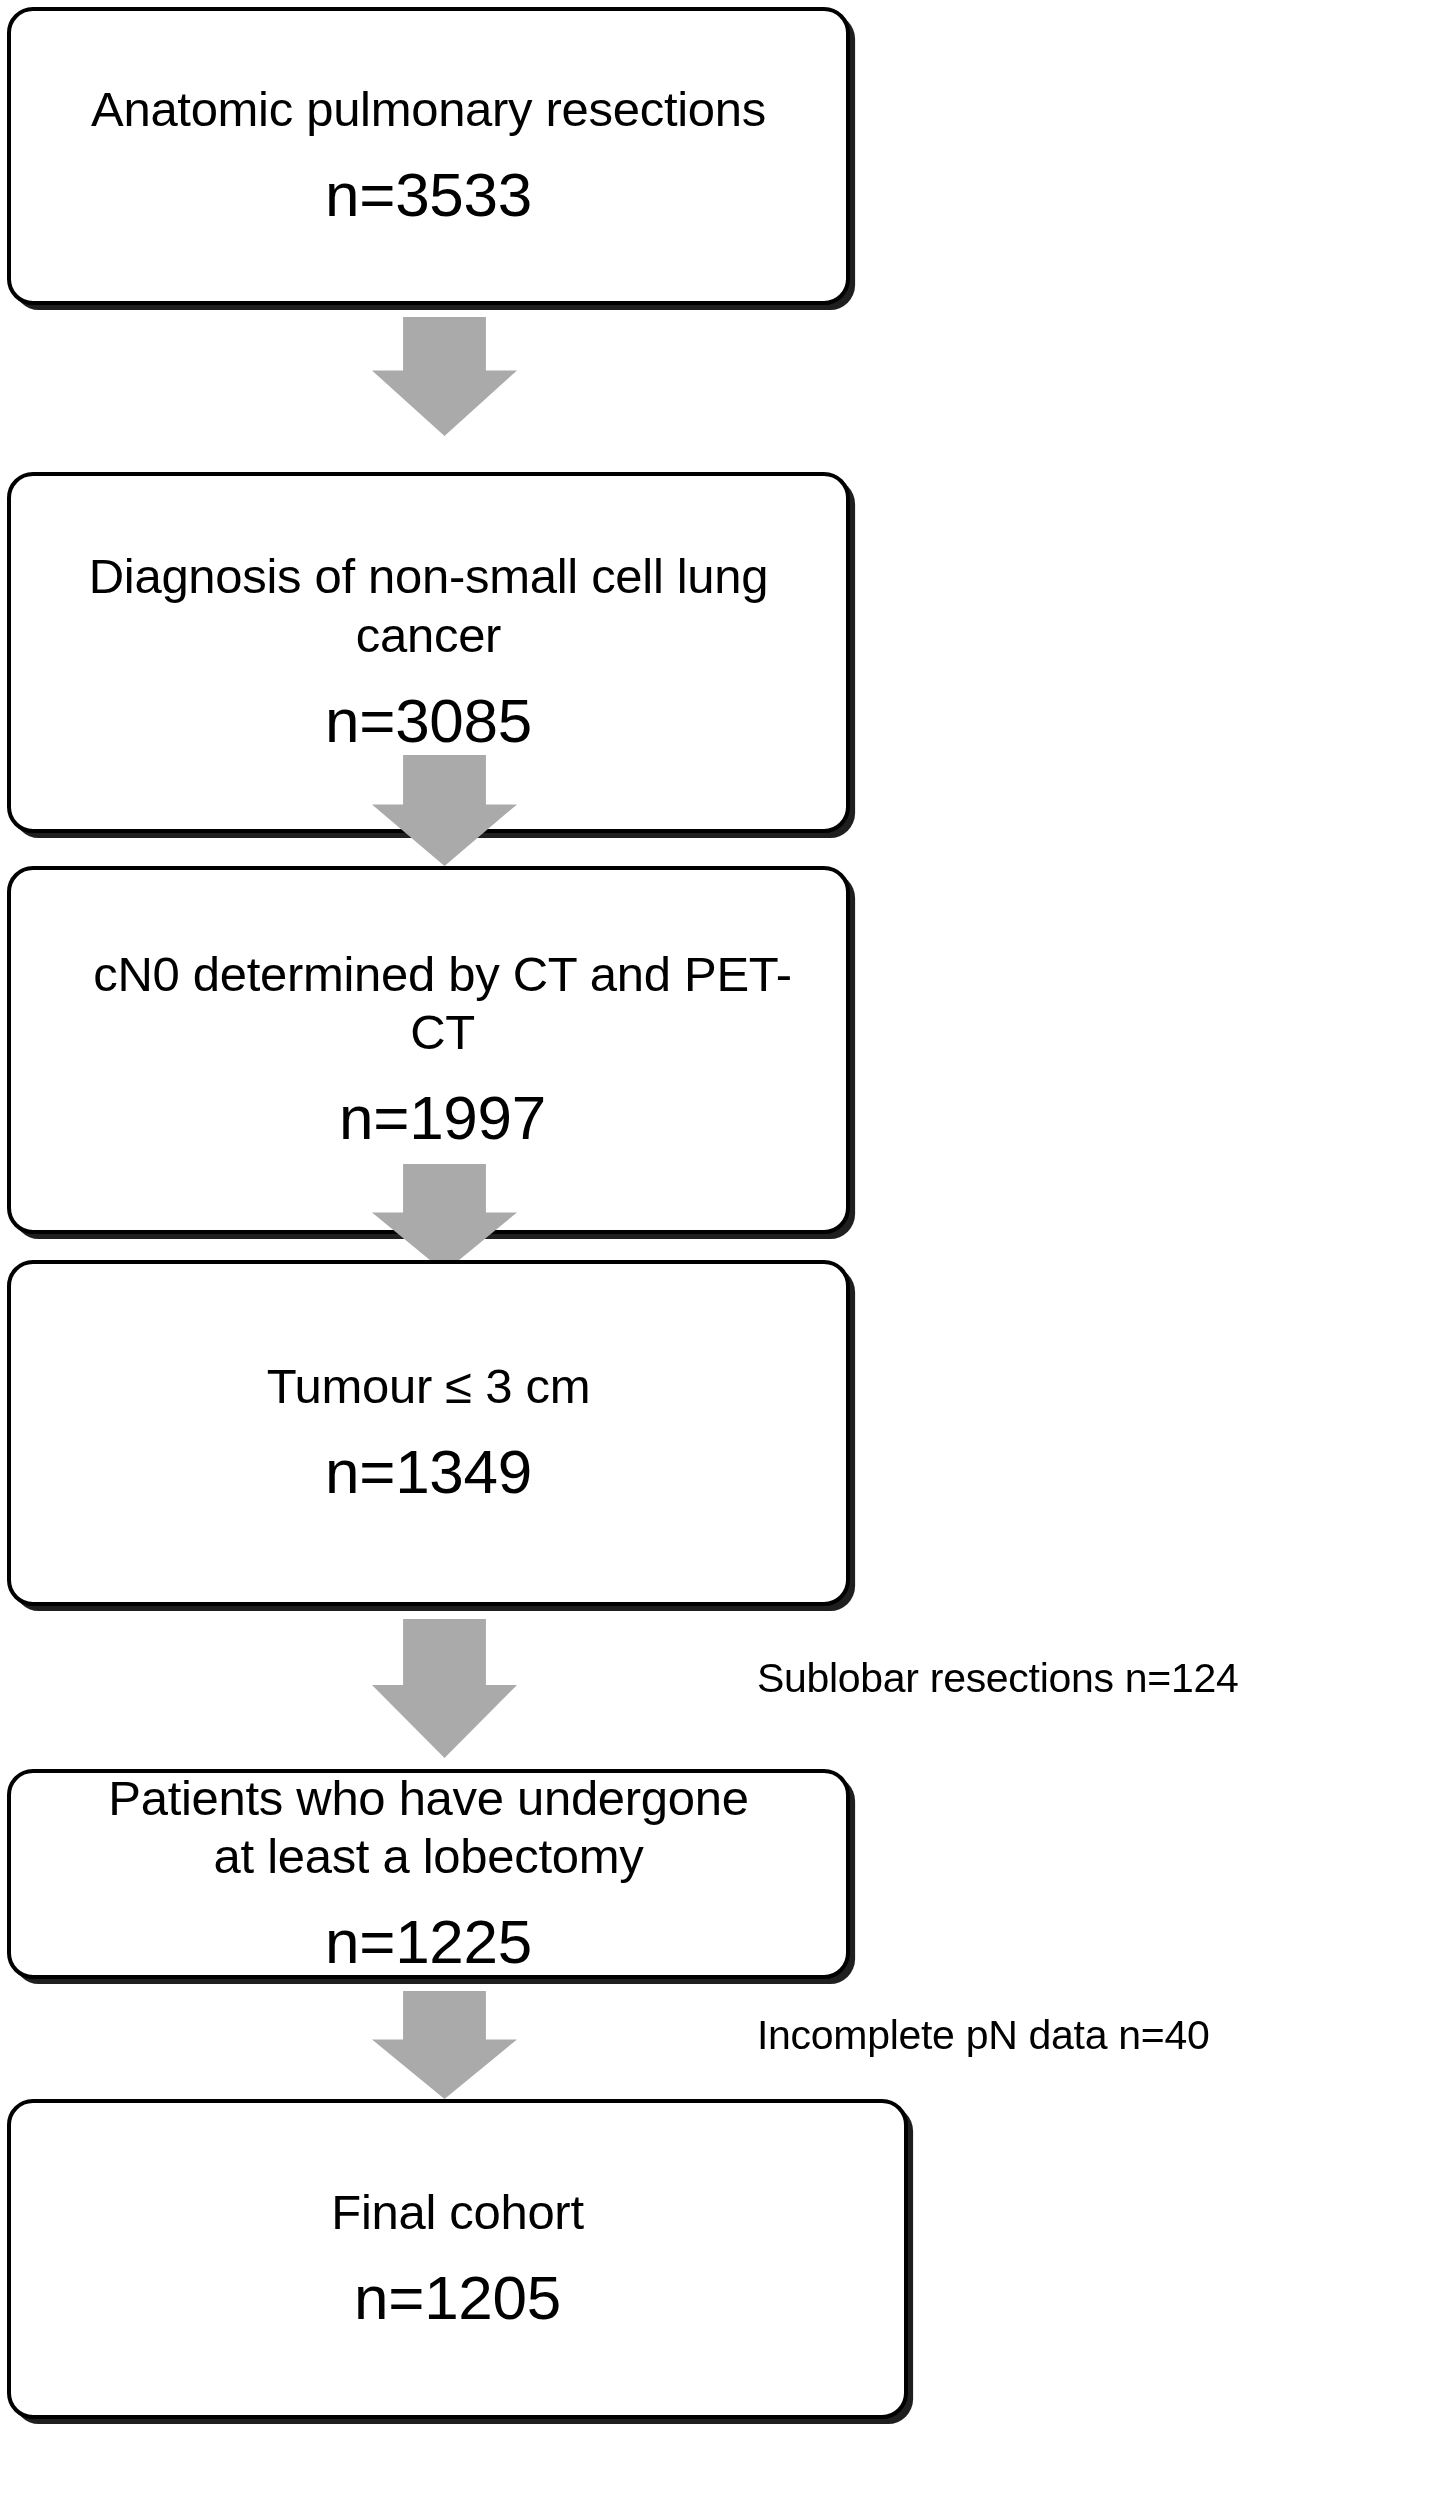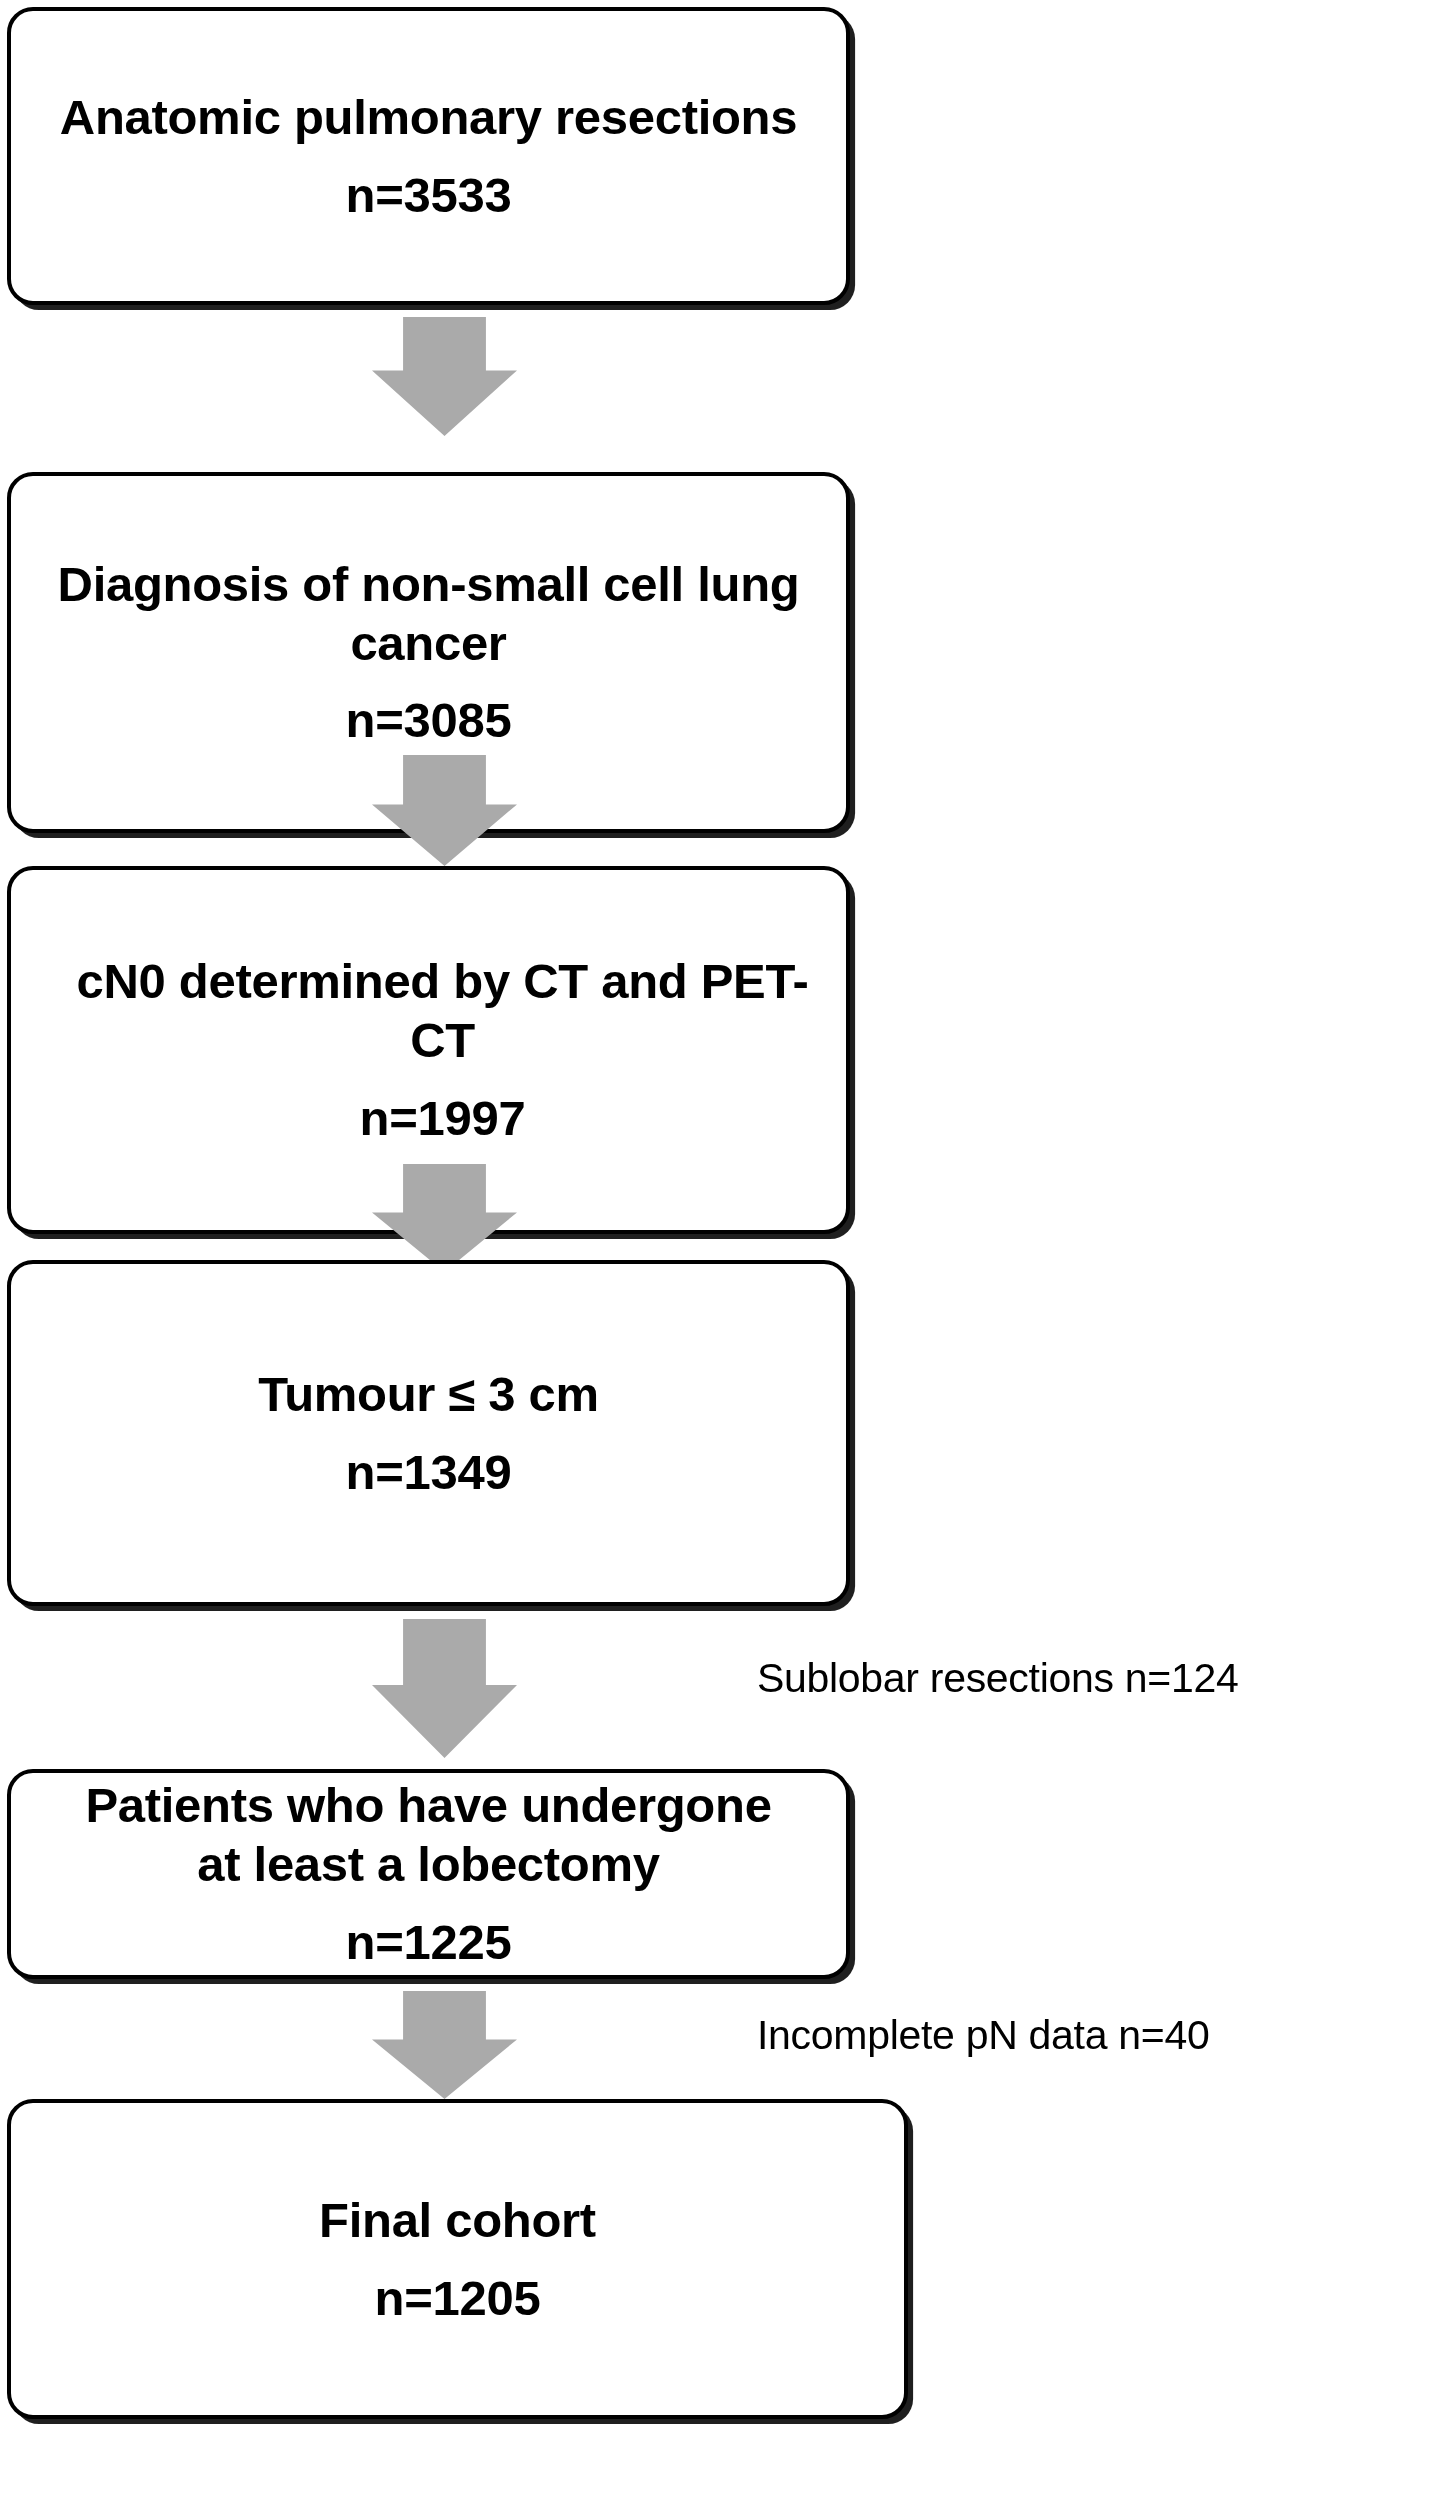--- a/index.html
+++ b/index.html
@@ -24,34 +24,33 @@
     background:#ffffff;
     border:4.3px solid #000000;
     border-radius:26px;
     box-shadow:6px 6px 0 -0.9px rgba(0,0,0,0.88);
     display:flex;
     flex-direction:column;
     align-items:flex-start;
     justify-content:center;
     text-align:center;
     padding:5.2px 19px;
-    font-weight:bold;
   }
   .node .line{
     display:block;
     width:100%;
     font-size:49px;
     line-height:1.20;
     letter-spacing:-0.3px;
     white-space:nowrap;
   }
   .node .count{
     display:block;
     width:100%;
-    font-size:49px;
+    font-size:62px;
     line-height:1.20;
     margin-top:19px;
     letter-spacing:-0.3px;
   }
 
   
   .arrow{
     position:absolute;
     display:block;
   }

